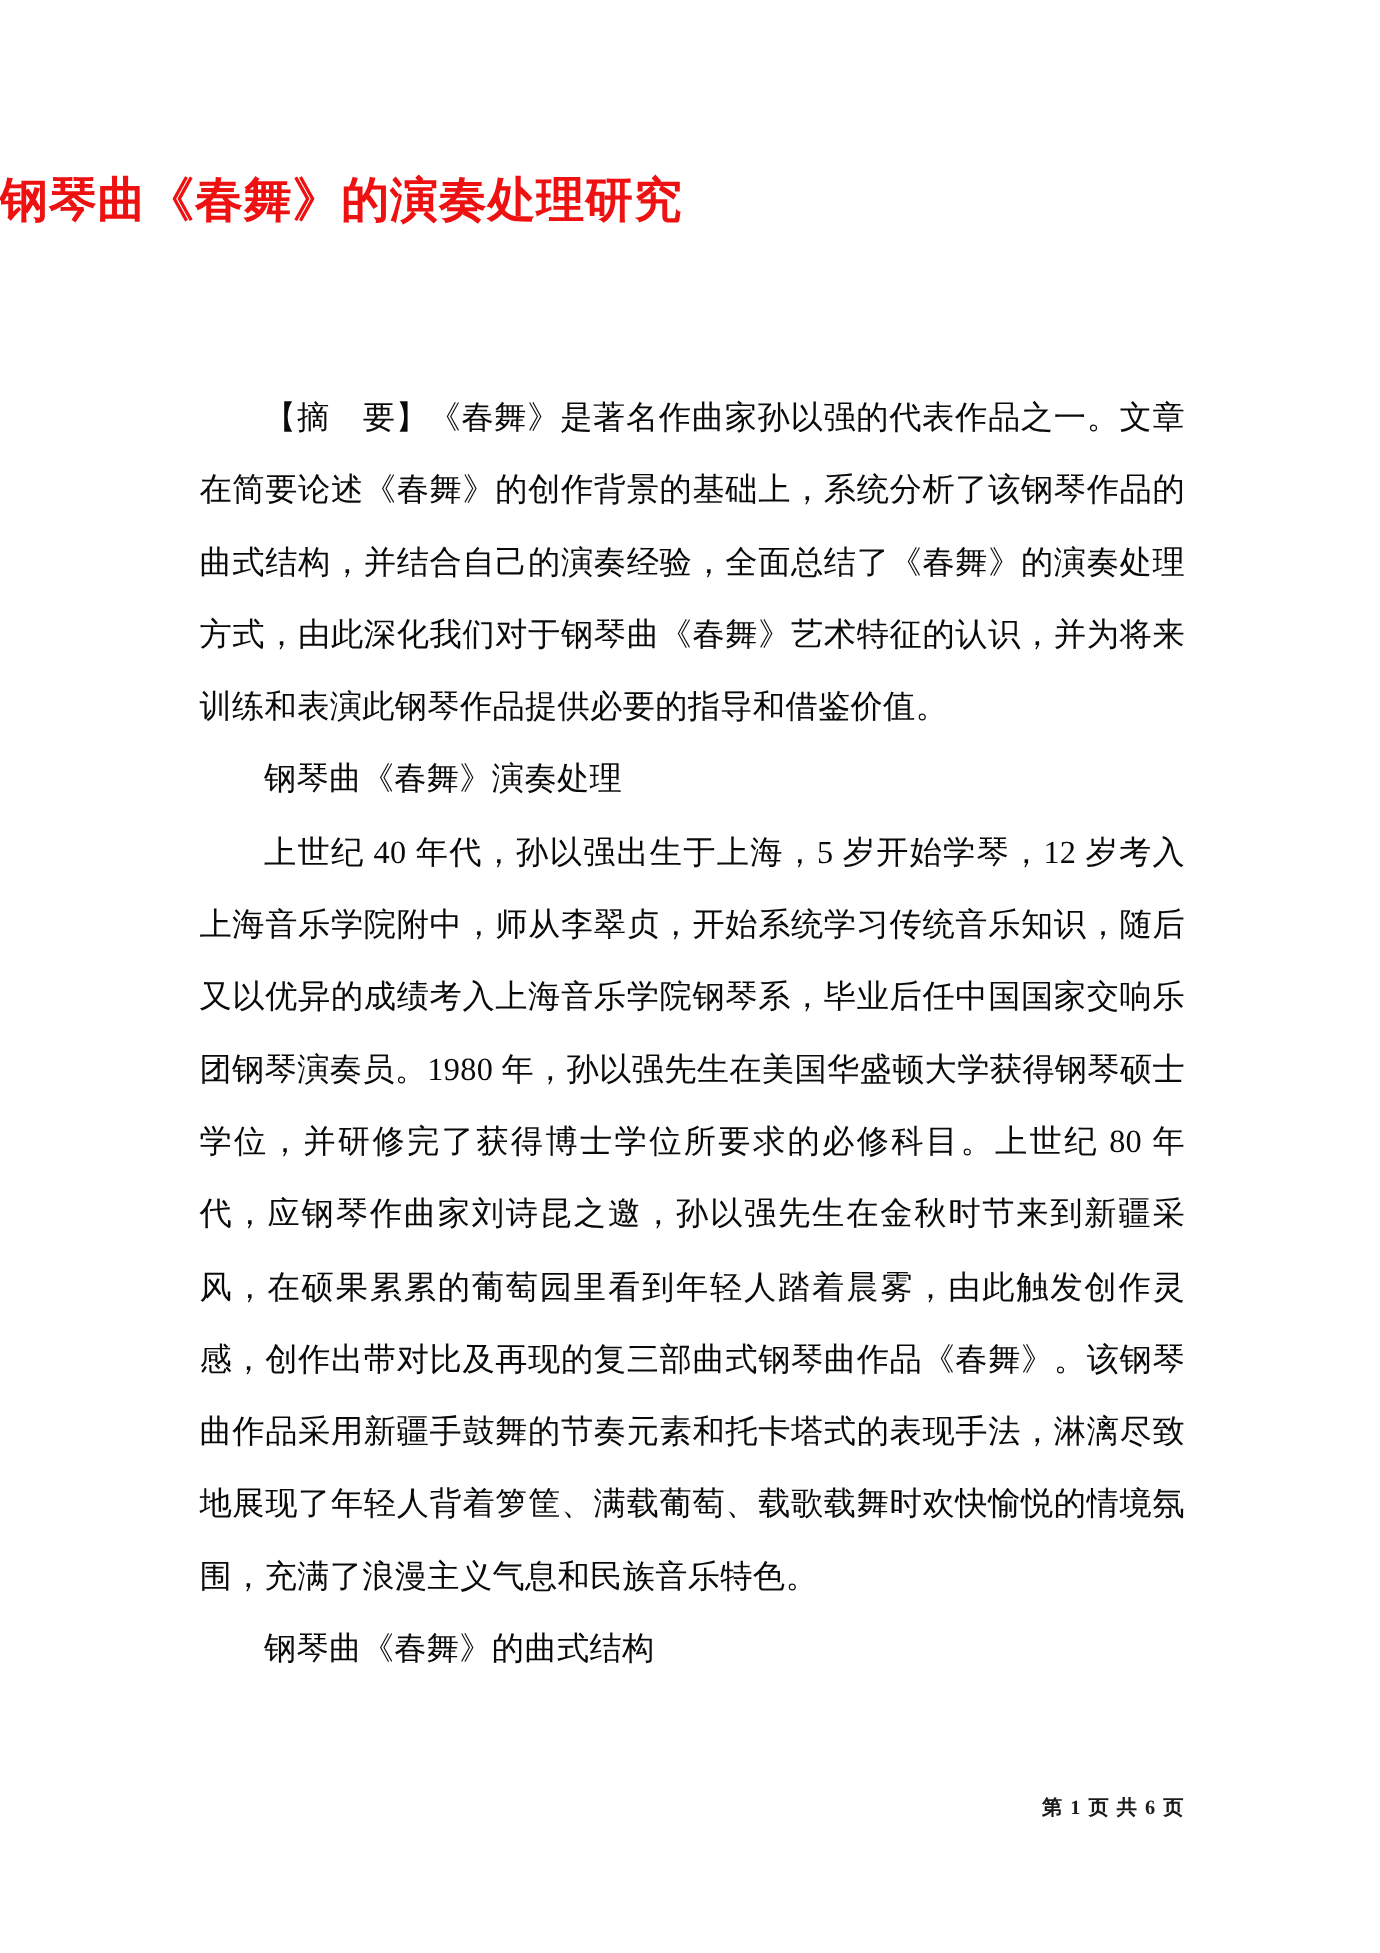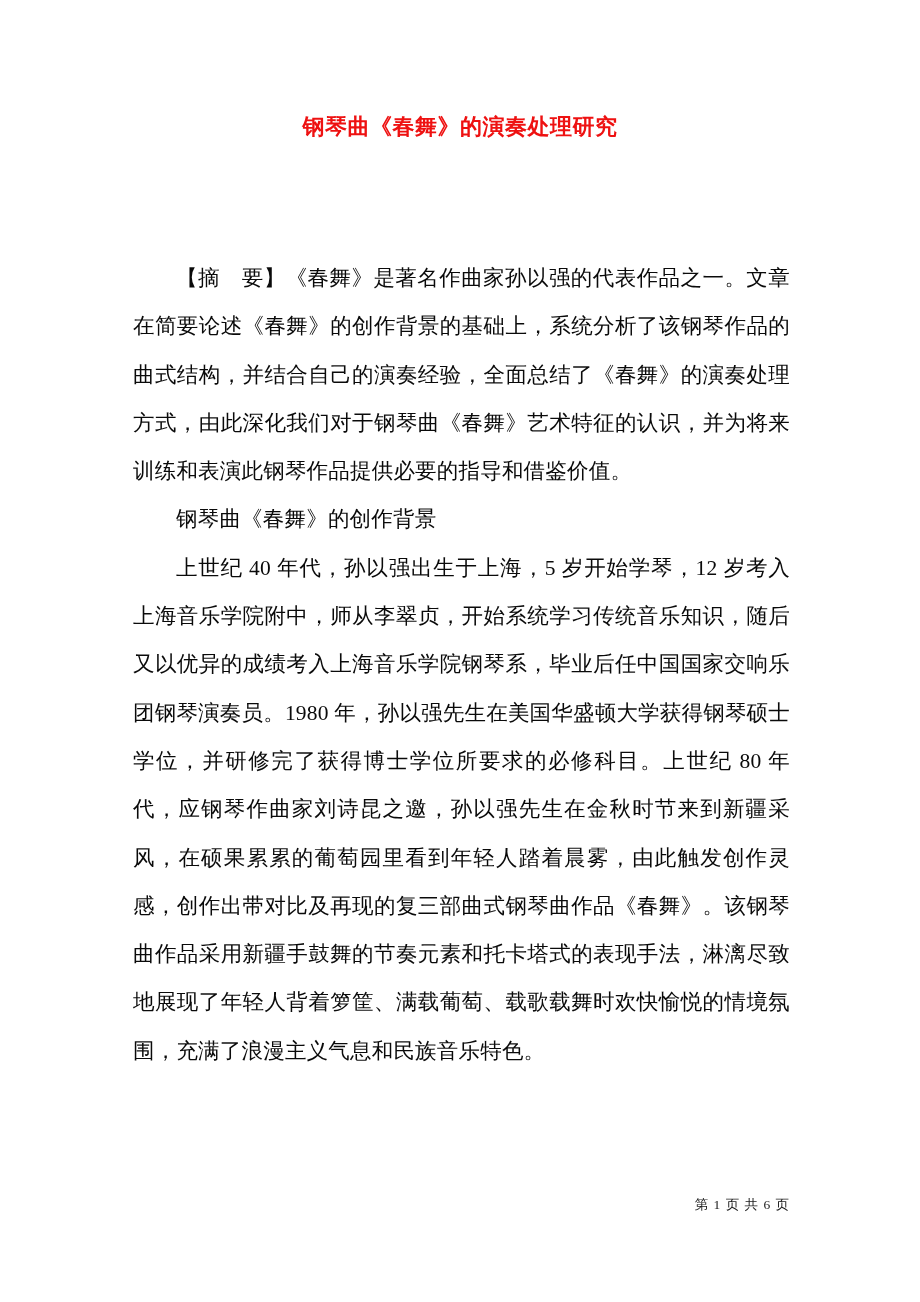--- a/index.html
+++ b/index.html
@@ -15,22 +15,21 @@
     overflow: hidden;
     font-family: "Liberation Serif", "DejaVu Serif", serif;
     color: #0a0a0a;
   }
   .doc-title {
     position: absolute;
     top: 112px;
     left: 0;
     right: 0;
     margin: 0;
-    text-align: center;
-    font-size: 22px;
+    font-size: 32px;
     font-weight: 700;
     letter-spacing: 0.5px;
   }
   .content {
     position: absolute;
     left: 133px;
     top: 254px;
     width: 657px;
     font-size: 21.5px;
     line-height: 48.3px;
@@ -42,32 +41,34 @@
     padding: 0;
     text-indent: 2em;
   }
   .footer {
     position: absolute;
     top: 1196px;
     right: 130px;
     font-size: 13.5px;
     letter-spacing: 1px;
     color: #1a1a1a;
+    font-weight: bold;
   }
 </style>
 </head>
 <body>
 
 <div class="page">
 
   <h1 class="doc-title" style="color: rgb(238, 17, 17);">钢琴曲《春舞》的演奏处理研究</h1>
 
   <div class="content">
     <p>【摘　要】《春舞》是著名作曲家孙以强的代表作品之一。文章在简要论述《春舞》的创作背景的基础上，系统分析了该钢琴作品的曲式结构，并结合自己的演奏经验，全面总结了《春舞》的演奏处理方式，由此深化我们对于钢琴曲《春舞》艺术特征的认识，并为将来训练和表演此钢琴作品提供必要的指导和借鉴价值。</p>
-    <p>钢琴曲《春舞》的创作背景</p>
+    <p>钢琴曲《春舞》演奏处理</p>
     <p>上世纪 40 年代，孙以强出生于上海，5 岁开始学琴，12 岁考入上海音乐学院附中，师从李翠贞，开始系统学习传统音乐知识，随后又以优异的成绩考入上海音乐学院钢琴系，毕业后任中国国家交响乐团钢琴演奏员。1980 年，孙以强先生在美国华盛顿大学获得钢琴硕士学位，并研修完了获得博士学位所要求的必修科目。上世纪 80 年代，应钢琴作曲家刘诗昆之邀，孙以强先生在金秋时节来到新疆采风，在硕果累累的葡萄园里看到年轻人踏着晨雾，由此触发创作灵感，创作出带对比及再现的复三部曲式钢琴曲作品《春舞》。该钢琴曲作品采用新疆手鼓舞的节奏元素和托卡塔式的表现手法，淋漓尽致地展现了年轻人背着箩筐、满载葡萄、载歌载舞时欢快愉悦的情境氛围，充满了浪漫主义气息和民族音乐特色。</p>
+    <p>钢琴曲《春舞》的曲式结构</p>
   </div>
 
   <div class="footer">
     <span>第 1 页 共 6 页</span>
   </div>
 
 </div>
 
 </body></html>

